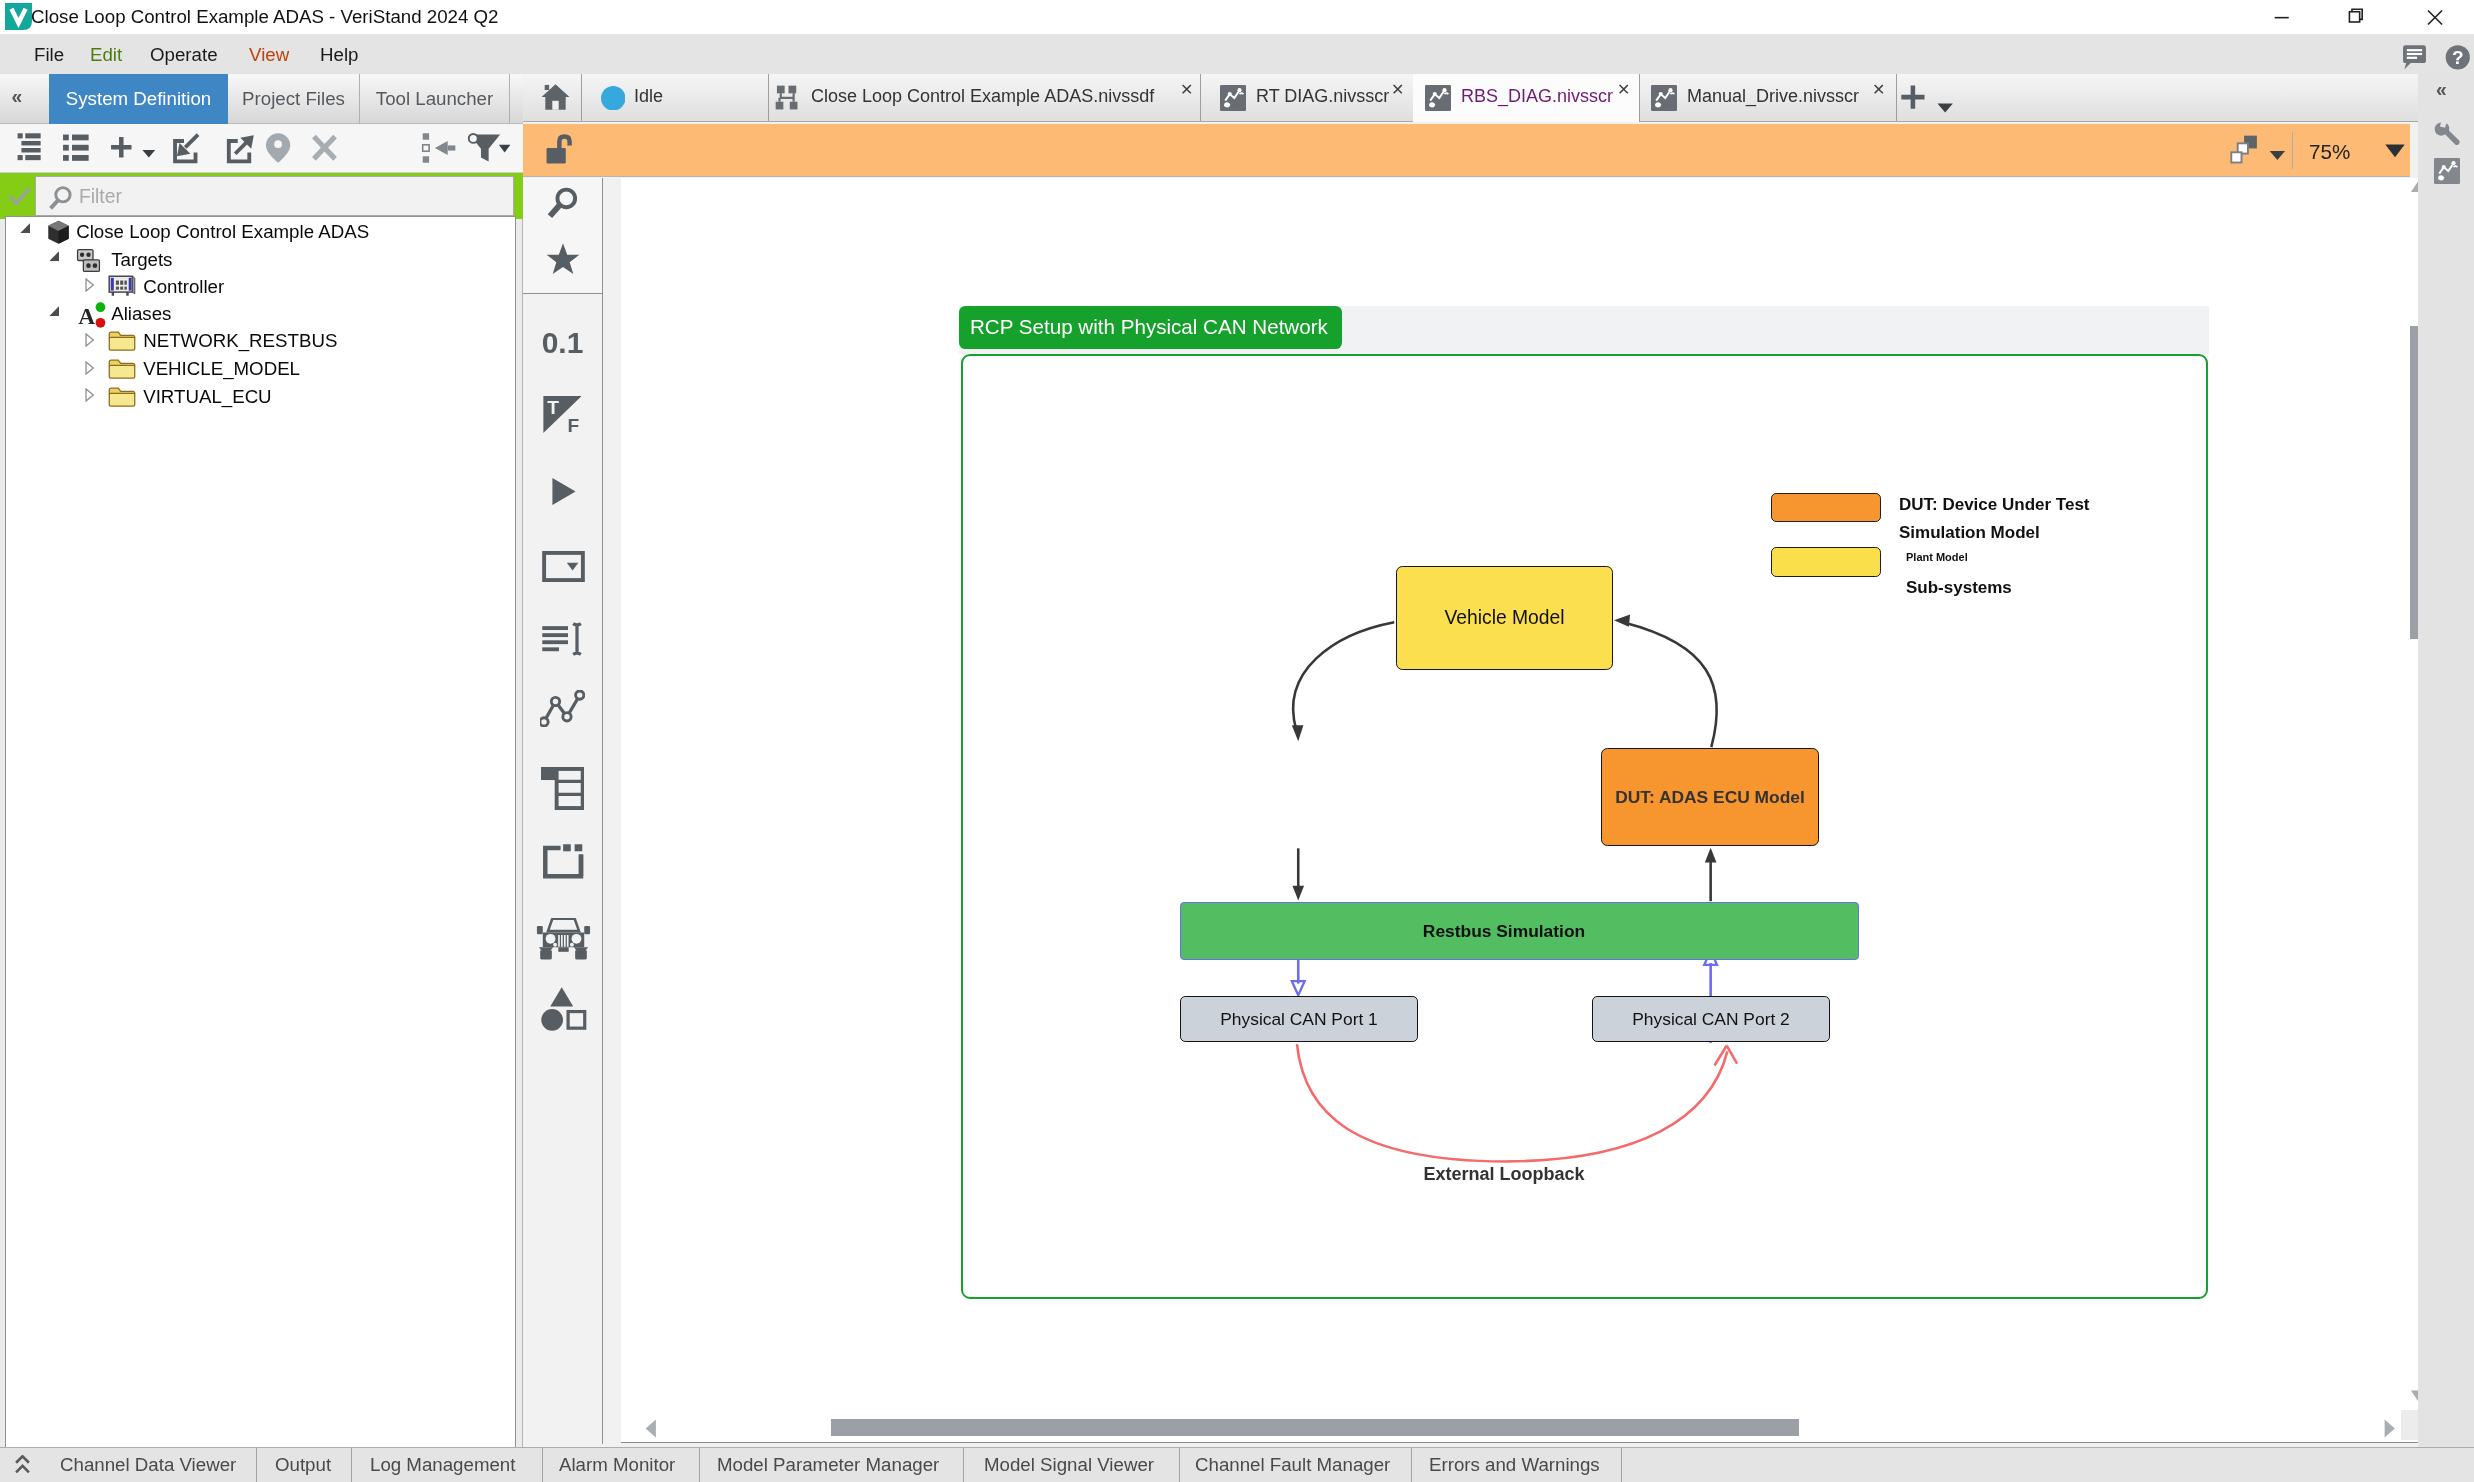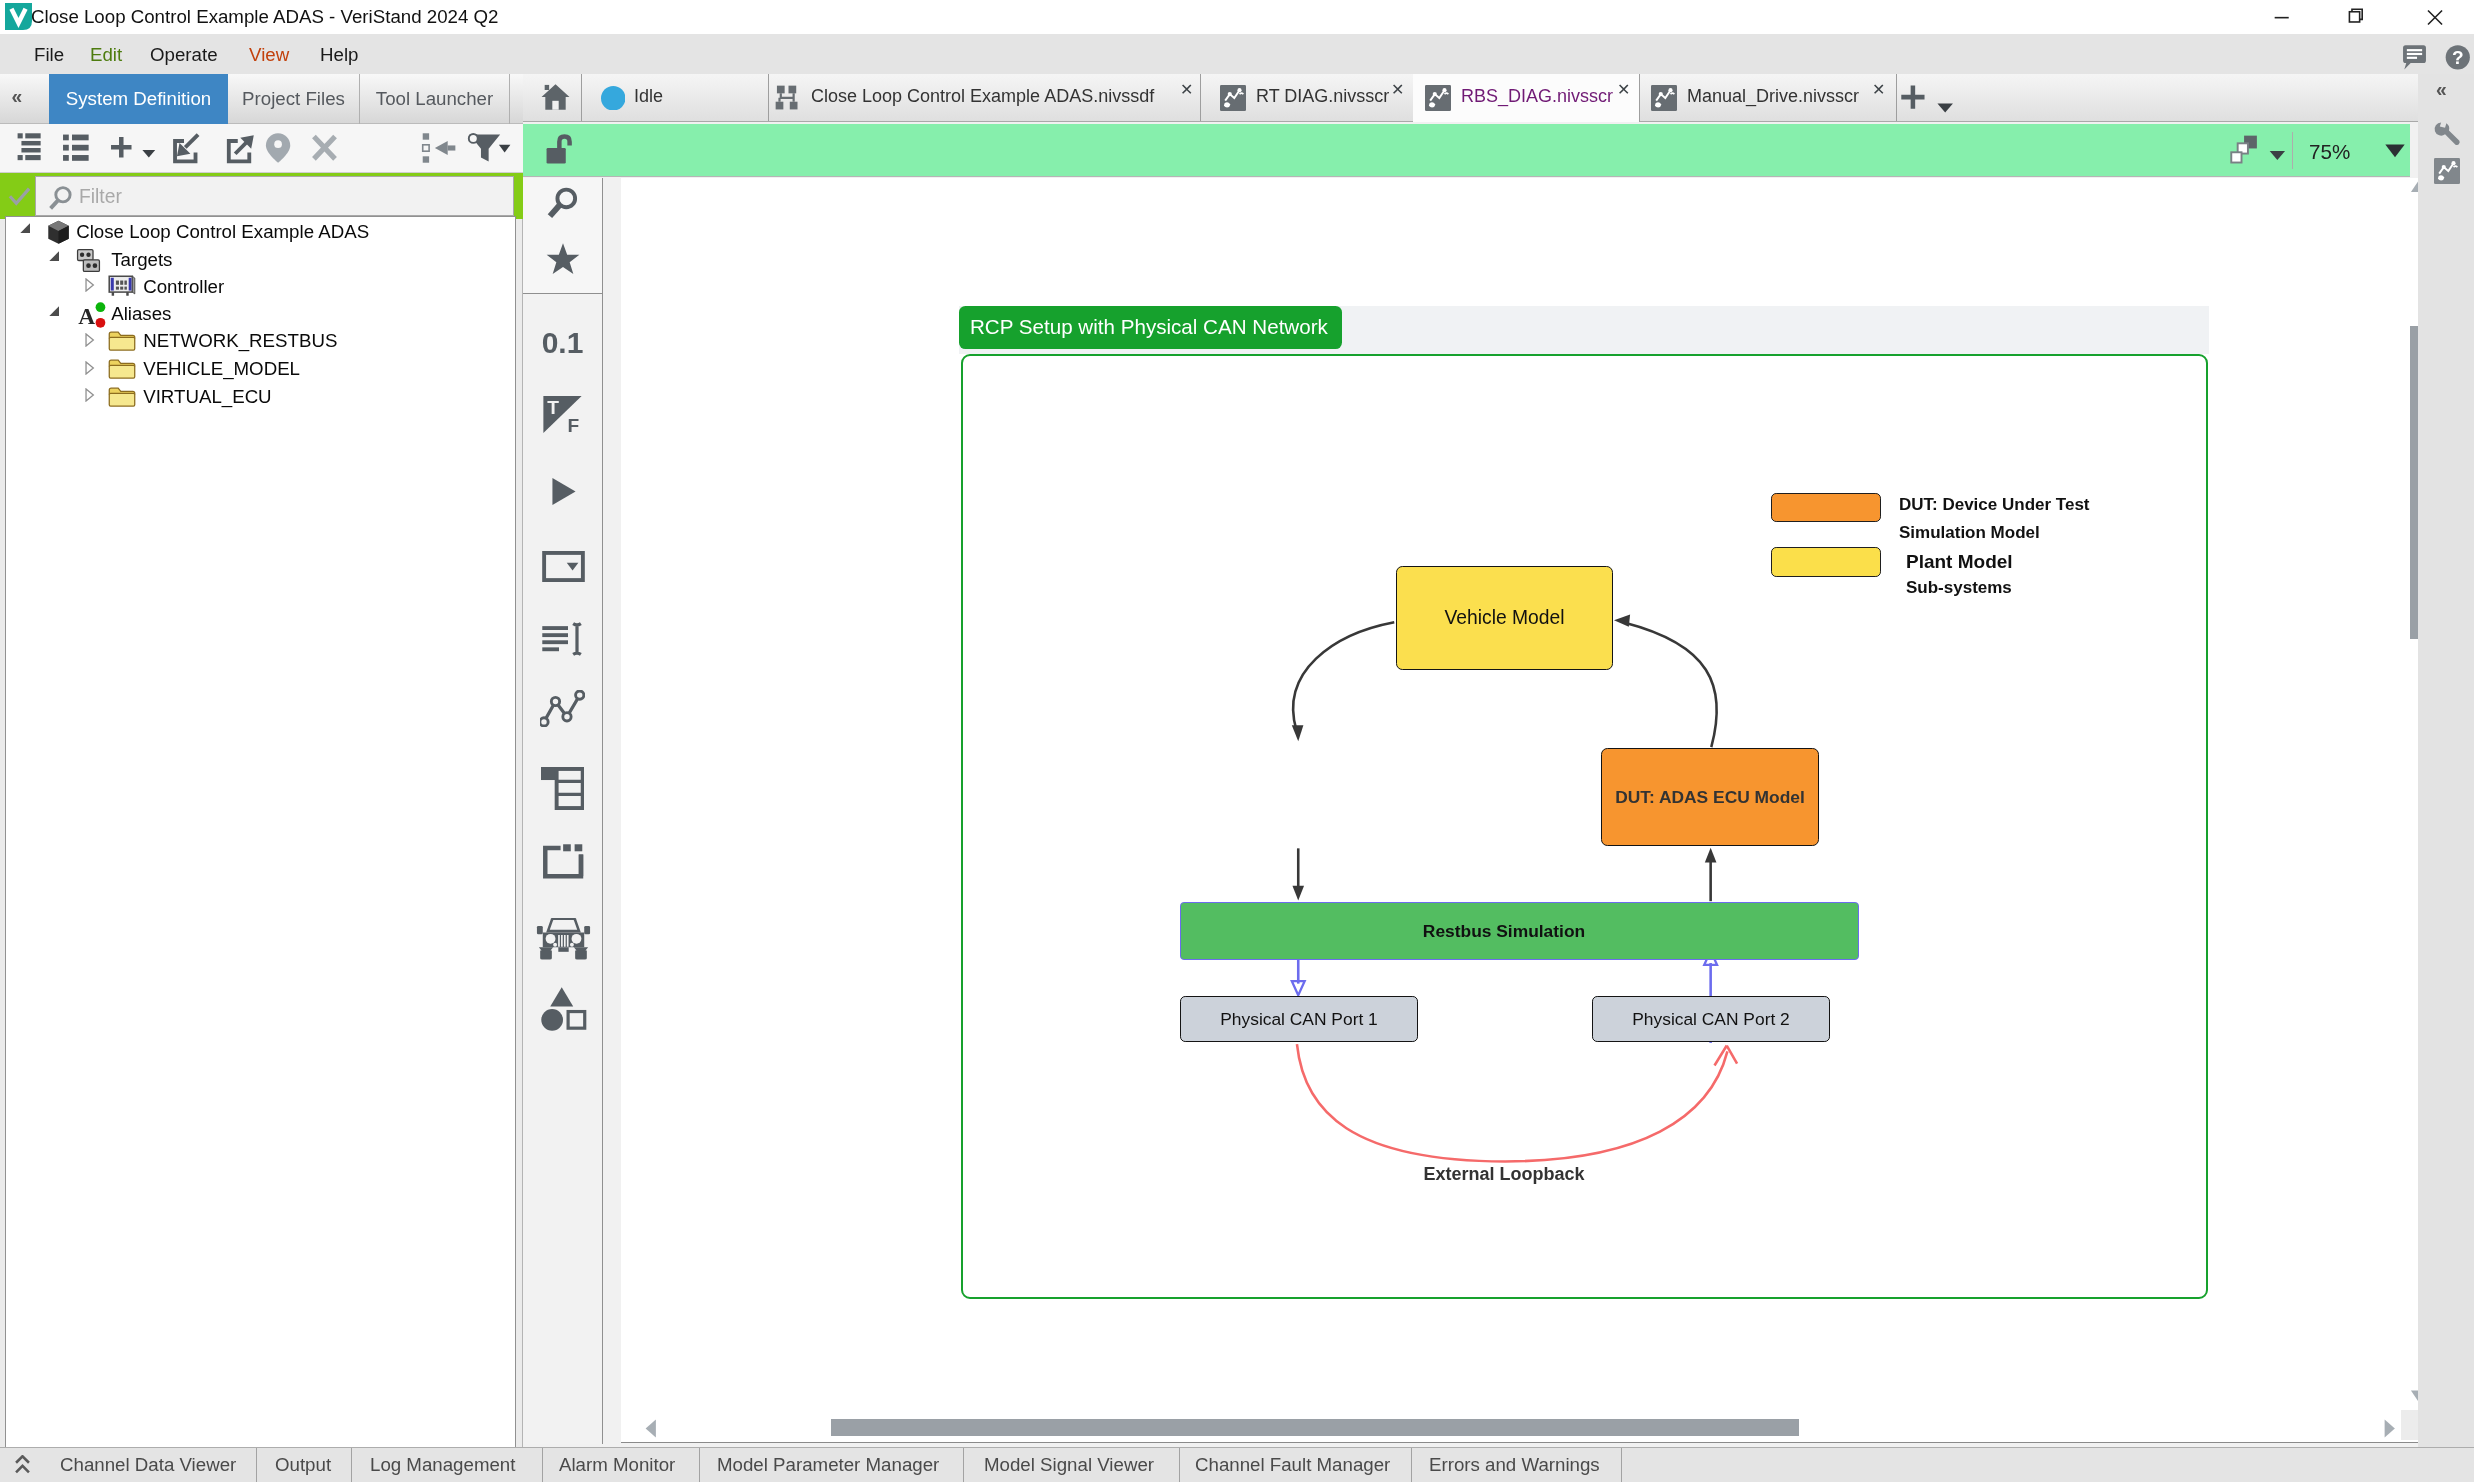--- a/index.html
+++ b/index.html
@@ -273,21 +273,21 @@
       <div class="abs" style="left:48px;top:11.6px;">Manual_Drive.nivsscr</div>
       <div class="abs" style="left:233px;top:5.8px;font-size:16px;color:#3d4347;">✕</div>
     </div>
 
     <svg class="abs" style="left:1377px;top:10.3px;" width="71" height="34" viewBox="0 0 110 52">
       <path d="M20,2 V38 M2,20 H38" stroke="#565d63" stroke-width="7"></path>
       <path d="M58,30 L82,30 L70,44 Z" fill="#3a3f44"></path>
     </svg>
   </div>
 
-  <div id="ctoolbar" class="abs" style="left:0;top:50px;width:1887px;height:53px;background:#86efac;border-bottom:0.6px solid #b5b5b5;box-sizing:border-box;">
+  <div id="ctoolbar" class="abs" style="left:0;top:50px;width:1887px;height:53px;background:#fdba74;border-bottom:0.6px solid #b5b5b5;box-sizing:border-box;">
 
     <svg class="abs" style="left:22px;top:10.3px;" width="30" height="32" viewBox="0 0 46 50">
       <rect x="2" y="22" width="30" height="24" rx="2" fill="#565d63"></rect>
       <path d="M22,22 V12 Q22,4 30,4 Q38,4 38,12 V18" fill="none" stroke="#565d63" stroke-width="7"></path>
     </svg>
 
     <svg class="abs" style="left:1707px;top:10.3px;" width="64" height="34" viewBox="0 0 100 52">
       <rect x="22" y="2" width="20" height="20" fill="#5d6469"></rect>
       <rect x="12" y="14" width="16" height="16" fill="#fff" stroke="#7a8085" stroke-width="3"></rect>
       <rect x="2" y="28" width="16" height="16" fill="#fff" stroke="#7a8085" stroke-width="3"></rect>
@@ -387,21 +387,21 @@
   <div id="canvas" class="abs" style="left:98px;top:104px;width:1812px;height:1264px;background:#ffffff;border-right:1.3px solid #8a8a8a;border-bottom:1.3px solid #8a8a8a;">
 
     <div class="abs" style="left:338px;top:128px;width:1250px;height:48px;background:#f0f2f4;"></div>
     <div class="abs" style="left:338px;top:128px;width:383px;height:43px;background:#16a12d;border-radius:6.4px;color:#fff;font-size:20.6px;line-height:41px;padding-left:11px;box-sizing:border-box;">RCP Setup with Physical CAN Network</div>
     <div class="abs" style="left:340px;top:176px;width:1247px;height:945px;border:2.6px solid #16a12d;border-radius:9px;box-sizing:border-box;background:#fff;"></div>
 
     <div class="abs" style="left:1150px;top:315px;width:110px;height:29px;background:#f7952f;border:1.6px solid #1f1f1f;border-radius:5.2px;box-sizing:border-box;"></div>
     <div class="abs" style="left:1278px;top:317px;font-size:17px;font-weight:bold;color:#111;">DUT: Device Under Test</div>
     <div class="abs" style="left:1278px;top:345px;font-size:17px;font-weight:bold;color:#111;">Simulation Model</div>
     <div class="abs" style="left:1150px;top:369px;width:110px;height:30px;background:#fbdf4a;border:1.6px solid #1f1f1f;border-radius:5.2px;box-sizing:border-box;"></div>
-    <div class="abs" style="left:1285px;top:373px;font-size:19px;font-weight:bold;color:#111;">Plant Model</div>
+    <div class="abs" style="left:1285px;top:373px;font-size:11px;font-weight:bold;color:#111;">Plant Model</div>
     <div class="abs" style="left:1285px;top:400px;font-size:17px;font-weight:bold;color:#111;">Sub-systems</div>
 
     <svg class="abs" style="left:0;top:0;" width="1812" height="1264" viewBox="0 0 2812 1961">
 
       <path d="M1200,689 C1105,707 1022,766 1048,856" fill="none" stroke="#383838" stroke-width="4"></path>
       <path d="M1051,874 L1041,849 L1059,849 Z" fill="#383838"></path>
 
       <path d="M1692,883 C1718,786 1688,724 1558,690" fill="none" stroke="#383838" stroke-width="4"></path>
       <path d="M1541,686 L1566,677 L1564,696 Z" fill="#383838"></path>
 

